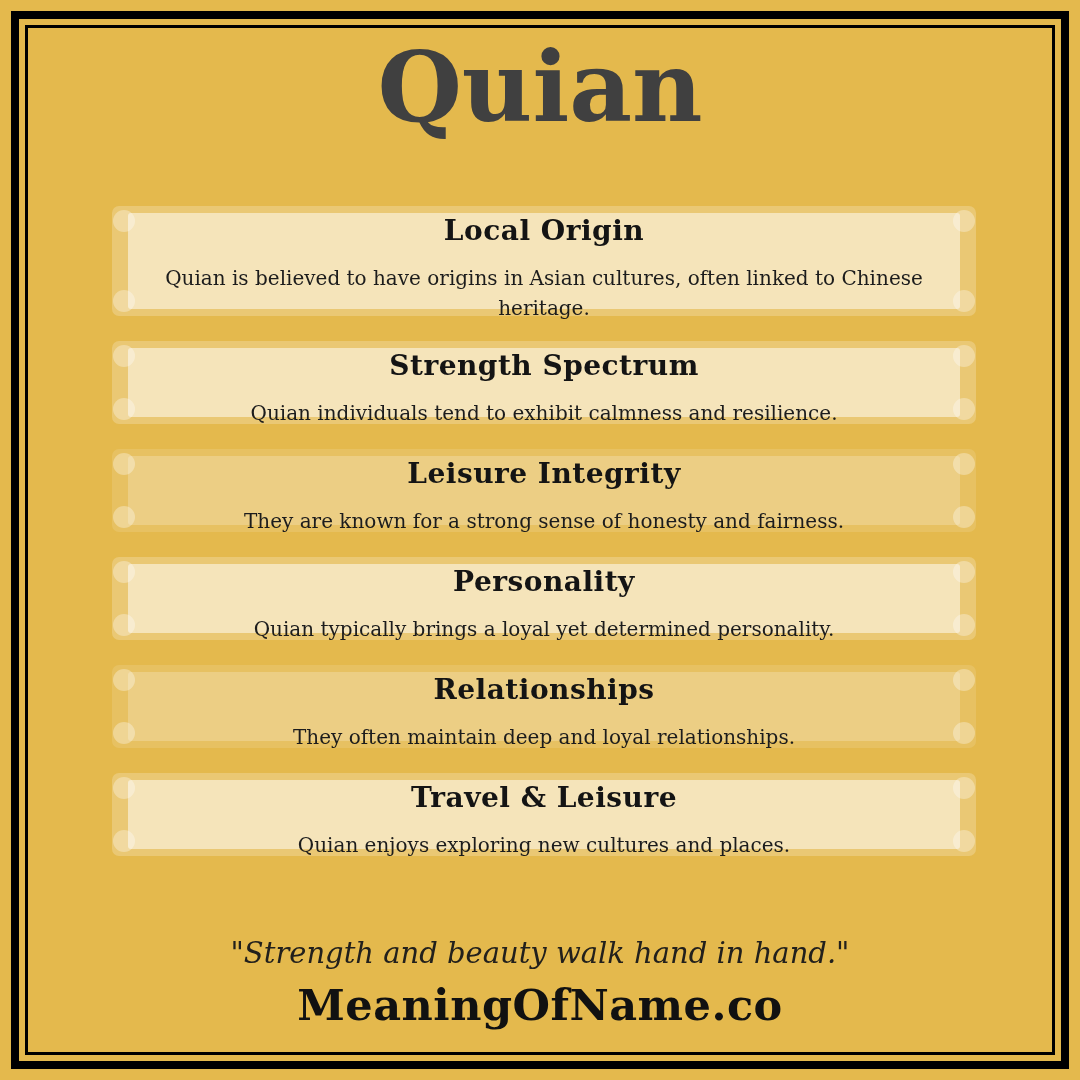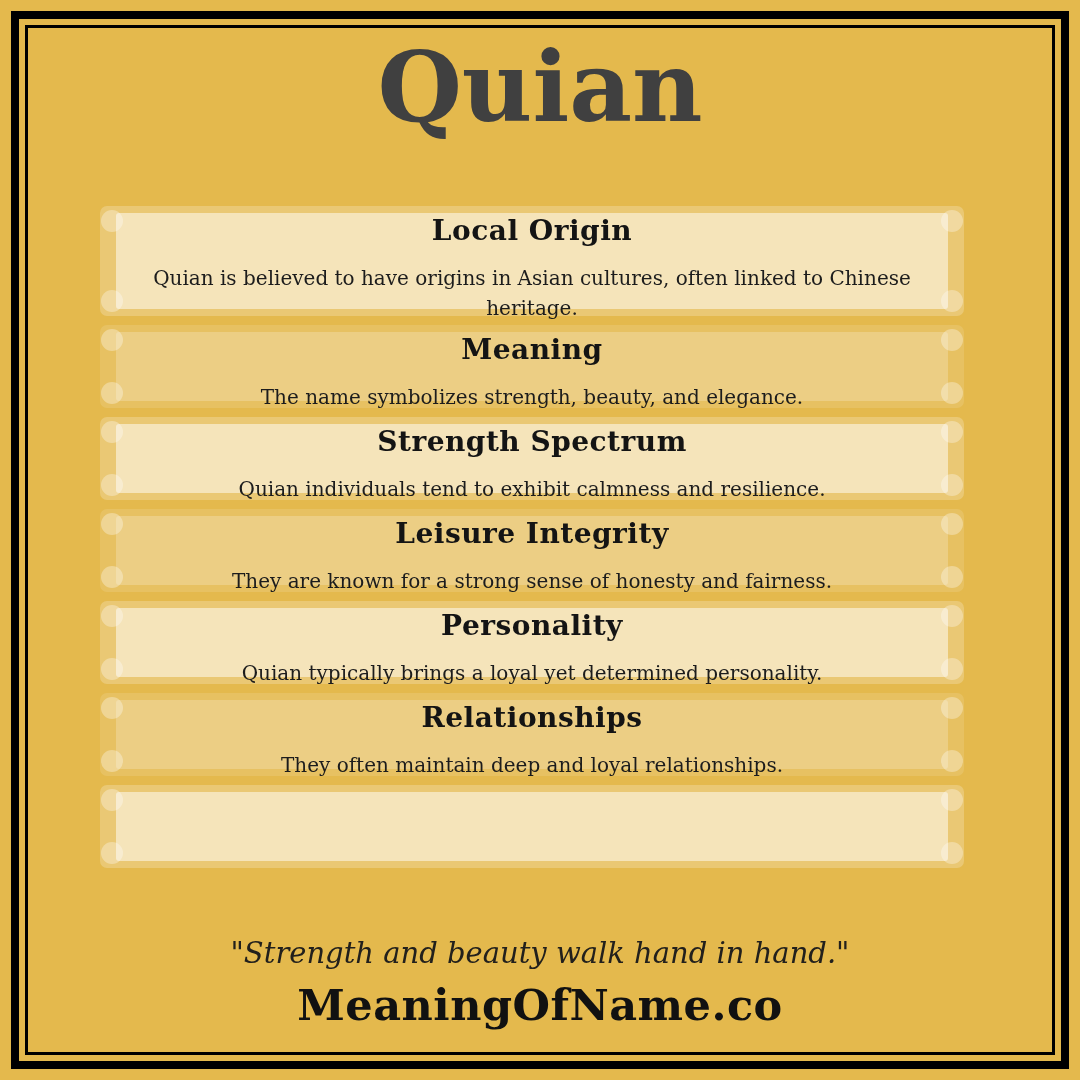--- a/index.html
+++ b/index.html
@@ -40,25 +40,25 @@
     width: 100%;
     text-align: center;
     font-size: 97px;
     font-weight: bold;
     color: #404040;
     line-height: 1.1;
   }
   .cards {
     position: absolute;
     top: 206px;
-    left: 100px;
+    left: 112px;
     width: 864px;
     display: flex;
     flex-direction: column;
-    gap: 9px;
+    gap: 25px;
   }
   .card {
     position: relative;
     height: 83px;
     border-radius: 7px;
     background: rgba(255, 255, 255, 0.12);
   }
   .card.light { background: rgba(255, 255, 255, 0.22); }
   .card.tall { height: 110px; }
   .card-inner {
@@ -139,31 +139,20 @@
       <span class="dot tl"></span>
       <span class="dot tr"></span>
       <span class="dot bl"></span>
       <span class="dot br"></span>
       <div class="card-content">
         <div class="card-heading">Local Origin</div>
         <div class="card-text">Quian is believed to have origins in Asian cultures, often linked to Chinese heritage.</div>
       </div>
     </div>
 
-    <div class="card">
-      <span class="card-inner"></span>
-      <span class="dot tl"></span>
-      <span class="dot tr"></span>
-      <span class="dot bl"></span>
-      <span class="dot br"></span>
-      <div class="card-content">
-        <div class="card-heading">Meaning</div>
-        <div class="card-text">The name symbolizes strength, beauty, and elegance.</div>
-      </div>
-    </div>
 
     <div class="card light">
       <span class="card-inner"></span>
       <span class="dot tl"></span>
       <span class="dot tr"></span>
       <span class="dot bl"></span>
       <span class="dot br"></span>
       <div class="card-content">
         <div class="card-heading">Strength Spectrum</div>
         <div class="card-text">Quian individuals tend to exhibit calmness and resilience.</div>
@@ -205,20 +194,24 @@
         <div class="card-text">They often maintain deep and loyal relationships.</div>
       </div>
     </div>
 
     <div class="card light">
       <span class="card-inner"></span>
       <span class="dot tl"></span>
       <span class="dot tr"></span>
       <span class="dot bl"></span>
       <span class="dot br"></span>
+      <div class="card-content">
+        <div class="card-heading">Travel &amp; Leisure</div>
+        <div class="card-text">Quian enjoys exploring new cultures and places.</div>
+      </div>
     </div>
 
   </div>
 
   <div class="footer-quote">"Strength and beauty walk hand in hand."</div>
   <div class="footer-brand">MeaningOfName.co</div>
 
 </div>
 
 </body></html>

